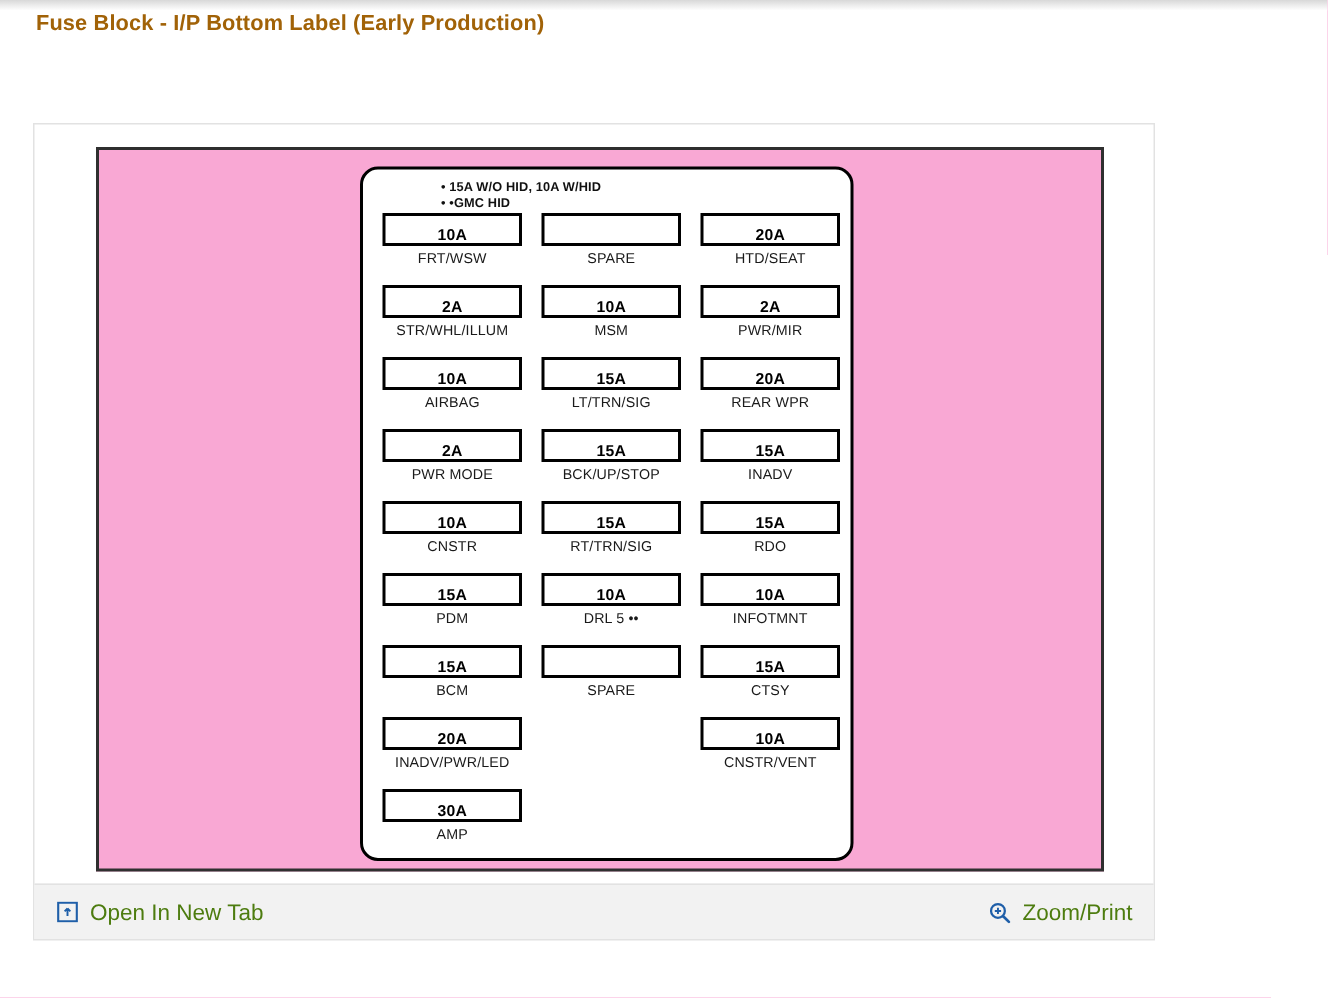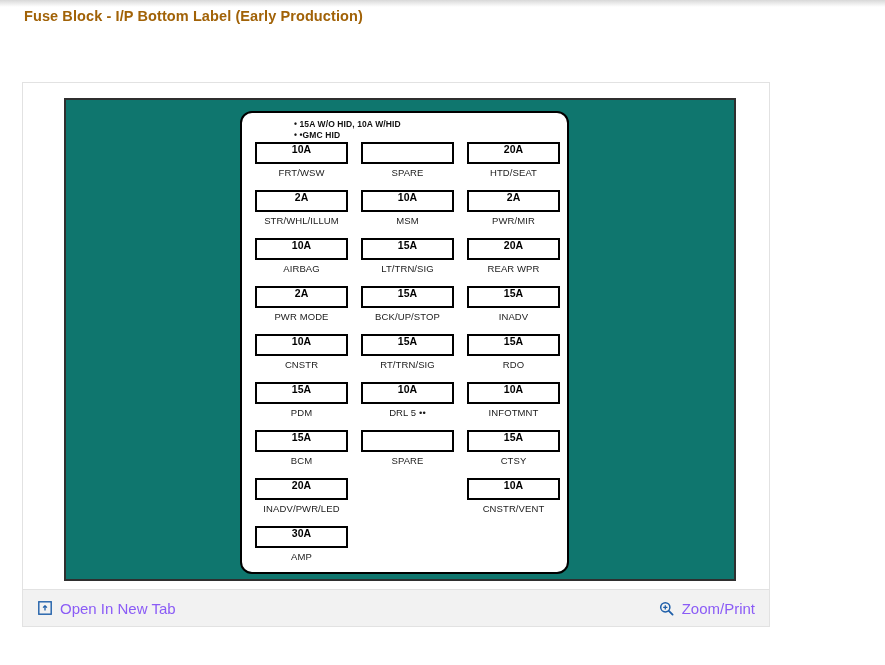--- a/index.html
+++ b/index.html
@@ -47,21 +47,21 @@
   }
 
   
   .diagram-frame {
     position: absolute;
     left: 41px;
     top: 15px;
     width: 672px;
     height: 483px;
     border: 2px solid #2f2f2f;
-    background: #0f766e;
+    background: #f9a8d4;
     box-sizing: border-box;
   }
 
   
   .fuse-block {
     position: absolute;
     left: 174px;
     top: 11px;
     width: 329px;
     height: 463px;
@@ -100,21 +100,21 @@
   .fuse-cell {
     height: 48px;
     position: relative;
   }
   .fuse-box {
     height: 22px;
     border: 2px solid #000000;
     box-sizing: border-box;
     background: #ffffff;
     display: flex;
-    align-items: flex-start;
+    align-items: flex-end;
     justify-content: center;
   }
   .fuse-amp {
     font-size: 10.5px;
     font-weight: bold;
     color: #000000;
     letter-spacing: 0.1px;
     line-height: 1;
   }
   .fuse-label {
@@ -140,21 +140,21 @@
     box-sizing: border-box;
     display: flex;
     align-items: center;
     justify-content: space-between;
     padding: 0 14px;
   }
   .footer-link {
     display: inline-flex;
     align-items: center;
     gap: 7px;
-    color: #8b5cf6;
+    color: #4d7c0f;
     font-size: 15px;
     text-decoration: none;
     cursor: pointer;
     line-height: 1;
   }
   .footer-icon {
     display: inline-flex;
     align-items: center;
     justify-content: center;
     width: 16px;

